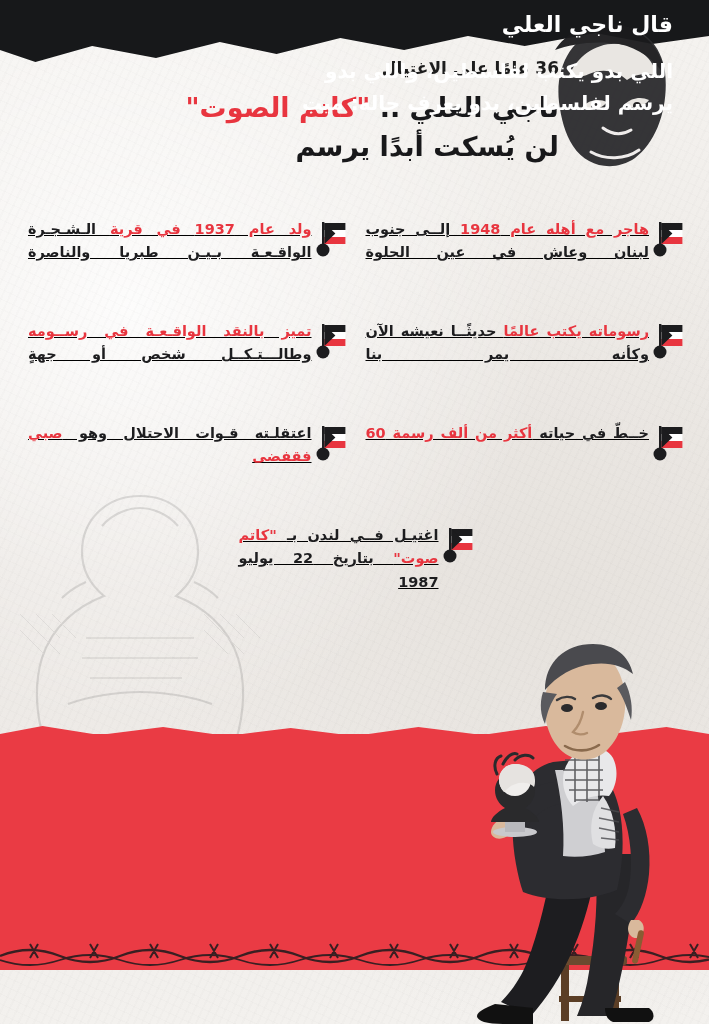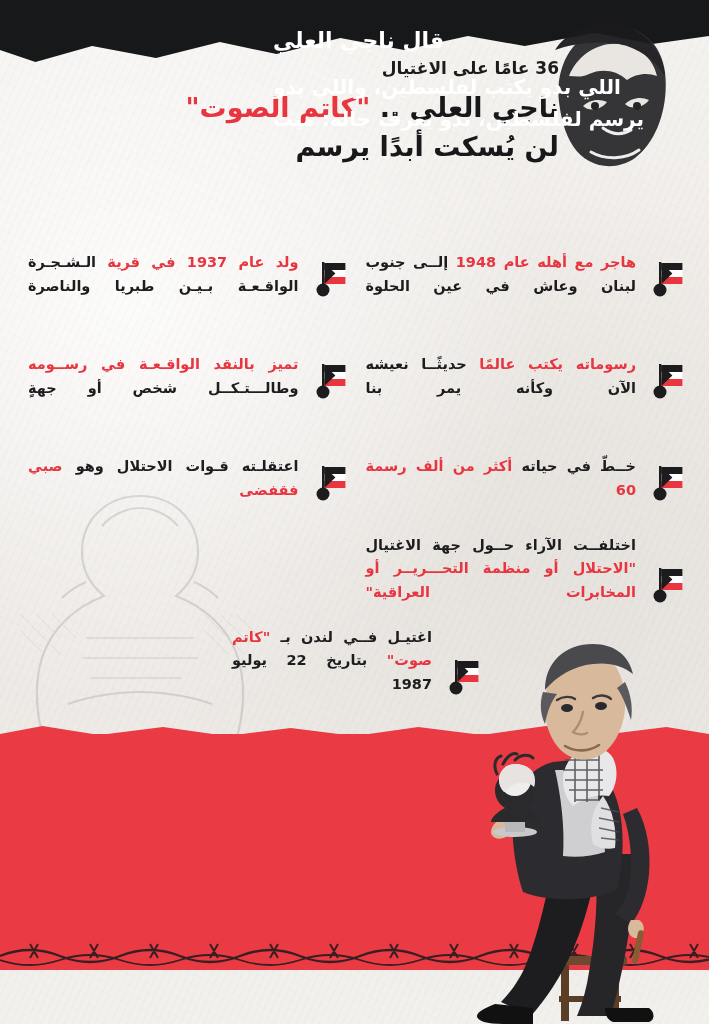--- a/index.html
+++ b/index.html
@@ -91,24 +91,25 @@
     right: 24px;
     z-index: 7;
     display: grid;
     grid-template-columns: 1fr 1fr;
     column-gap: 18px;
     row-gap: 6px;
   }
   .fact {
     display: flex;
     flex-direction: row;
-    align-items: flex-end;
-    gap: 15px;
+    align-items: flex-start;
+    gap: 2px;
     padding: 4px 0 10px 0;
     min-height: 96px;
+    text-decoration: underline;
   }
   .fact .flag {
     flex: 0 0 auto;
     width: 34px; height: 40px;
     margin-top: 2px;
   }
   .fact .txt {
     flex: 1 1 auto;
     text-align: justify;
     text-align-last: justify;
@@ -140,24 +141,24 @@
   }
   .quote-band::before{
     content:"";
     position:absolute; top:-10px; left:0; right:0; height: 16px;
     background:#ea3b44;
     clip-path: polygon(0 10px, 6% 2px, 14% 11px, 23% 3px, 32% 12px, 41% 4px, 50% 12px, 59% 3px,
                        68% 11px, 77% 2px, 86% 10px, 94% 3px, 100% 10px, 100% 16px, 0 16px);
   }
   .quote-inner {
     position: absolute;
-    top: 28px;
+    top: 12px;
     right: 36px;
     width: 400px;
-    text-align: left;
+    text-align: right;
     z-index: 9;
   }
   .quote-said {
     font-size: 22px;
     font-weight: bold;
     color: #ffffff;
     margin-bottom: 18px;
   }
   .quote-text {
     font-size: 20px;
@@ -298,31 +299,20 @@
       <circle cx="9" cy="32" r="6.5" fill="#1c1c1e"></circle>
       <rect x="8" y="4" width="2.4" height="26" fill="#1c1c1e"></rect>
       <path d="M10.4 5h21v7h-21z" fill="#1c1c1e"></path>
       <path d="M10.4 12h21v7h-21z" fill="#ffffff"></path>
       <path d="M10.4 19h21v7h-21z" fill="#e8353f"></path>
       <path d="M10.4 5l11 10.5-11 10.5z" fill="#1c1c1e"></path>
     </svg>
     <div class="txt">اعتقلـته قـوات الاحتلال وهو <span class="red">صبي فقفضى</span></div>
   </div>
 
-  <div class="fact">
-    <svg class="flag" viewBox="0 0 34 40">
-      <circle cx="9" cy="32" r="6.5" fill="#1c1c1e"></circle>
-      <rect x="8" y="4" width="2.4" height="26" fill="#1c1c1e"></rect>
-      <path d="M10.4 5h21v7h-21z" fill="#1c1c1e"></path>
-      <path d="M10.4 12h21v7h-21z" fill="#ffffff"></path>
-      <path d="M10.4 19h21v7h-21z" fill="#e8353f"></path>
-      <path d="M10.4 5l11 10.5-11 10.5z" fill="#1c1c1e"></path>
-    </svg>
-    <div class="txt">اختلفــت الآراء حــول جهة الاغتيال <span class="red">"الاحتلال أو منظمة التحـــريــر أو المخابرات العراقية"</span></div>
-  </div>
 
 
   <div class="fact fact-wide">
     <svg class="flag" viewBox="0 0 34 40">
       <circle cx="9" cy="32" r="6.5" fill="#1c1c1e"></circle>
       <rect x="8" y="4" width="2.4" height="26" fill="#1c1c1e"></rect>
       <path d="M10.4 5h21v7h-21z" fill="#1c1c1e"></path>
       <path d="M10.4 12h21v7h-21z" fill="#ffffff"></path>
       <path d="M10.4 19h21v7h-21z" fill="#e8353f"></path>
       <path d="M10.4 5l11 10.5-11 10.5z" fill="#1c1c1e"></path>

